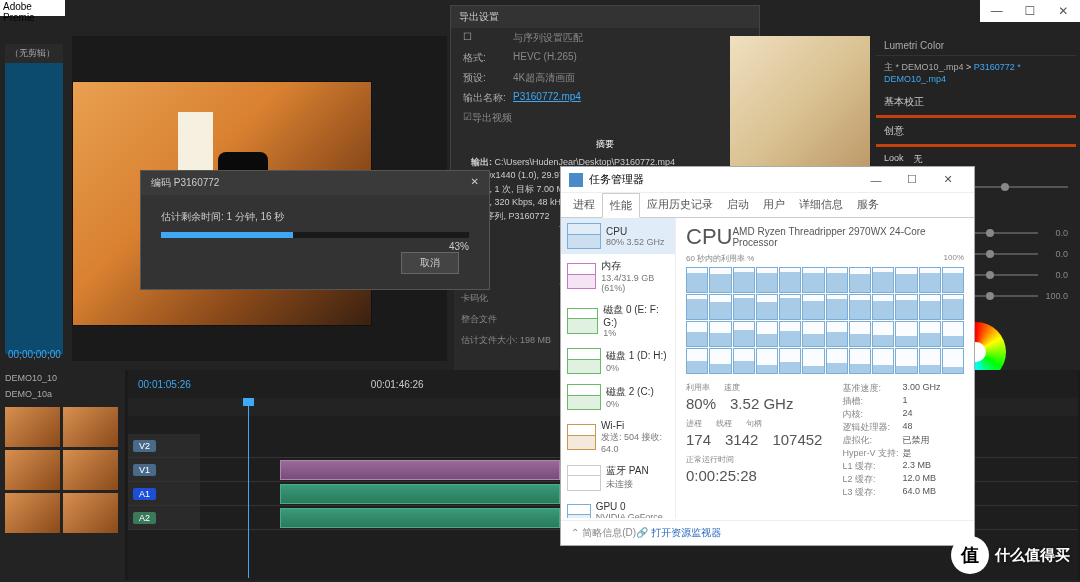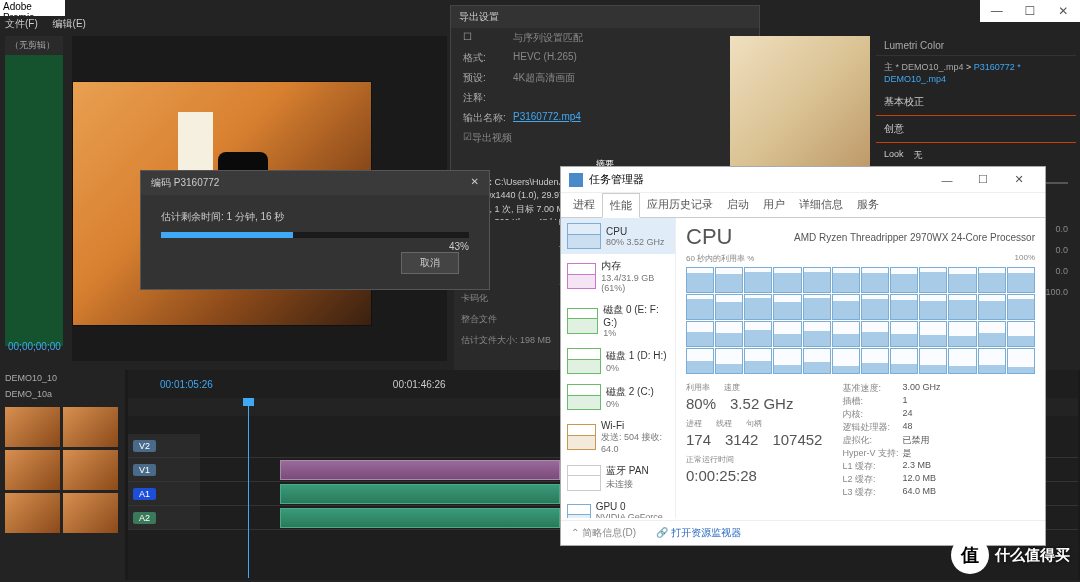--- a/index.html
+++ b/index.html
@@ -1,21 +1,21 @@
 <!DOCTYPE html>
 <html><head>
 <meta charset="utf-8">
 <style>
 *{margin:0;padding:0;box-sizing:border-box;font-family:"Microsoft YaHei",Arial,sans-serif;}
 body{width:1080px;height:582px;background:#1a1a1a;position:relative;overflow:hidden;font-size:11px;color:#ccc;}
 .premiere-bg{position:absolute;top:0;left:0;width:1080px;height:582px;background:#232323;}
 .pr-titlebar{position:absolute;top:0;left:0;width:65px;height:16px;background:#fff;color:#000;font-size:10px;padding:1px 3px;}
 .pr-menubar{position:absolute;top:16px;left:0;width:200px;height:15px;background:#232323;font-size:10px;padding:1px 5px;}
 .pr-menubar span{margin-right:12px;color:#ccc;}
-.pr-top-left{position:absolute;top:36px;left:5px;width:58px;height:310px;background:#14532d;}
+.pr-top-left{position:absolute;top:44px;left:5px;width:58px;height:310px;background:#0c4a6e;}
 .pr-top-left .tab{font-size:9px;padding:3px 5px;color:#aaa;background:#2a2a2a;}
 .pr-top-left .tc{color:#3fa9f5;font-size:10px;padding:6px 3px;margin-top:280px;}
 .pr-preview{position:absolute;top:36px;left:72px;width:375px;height:325px;background:#1a1a1a;}
 .pr-preview-img{position:absolute;top:45px;left:0;width:300px;height:245px;background:linear-gradient(135deg,#e8a050 0%,#d88030 40%,#8b4a1a 70%,#3a2010 100%);border:1px solid #111;}
 .pr-preview-img .silhouette{position:absolute;top:70px;left:145px;width:50px;height:130px;background:#0a0a0a;border-radius:8px 8px 0 0;}
 .pr-preview-img .door{position:absolute;top:30px;left:105px;width:35px;height:150px;background:#f5f0e0;}
 .export-dialog{position:absolute;top:5px;left:450px;width:310px;height:280px;background:#2a2a2a;border:1px solid #444;font-size:10px;}
 .export-dialog .hdr{padding:4px 8px;color:#ccc;background:#333;}
 .export-dialog .row{padding:3px 12px;color:#888;display:flex;}
 .export-dialog .row .lbl{width:50px;color:#aaa;}
@@ -32,53 +32,53 @@
 .progress-dialog .pct{text-align:right;font-size:10px;margin-top:3px;}
 .progress-dialog .btn{position:absolute;bottom:15px;right:30px;padding:3px 18px;background:#444;border:1px solid #666;font-size:10px;color:#ccc;}
 .export-side{position:absolute;top:220px;left:454px;width:105px;height:200px;background:#2a2a2a;font-size:9px;color:#888;padding:5px;}
 .export-side div{padding:4px 2px;}
 .pr-right-preview{position:absolute;top:36px;left:730px;width:140px;height:160px;background:linear-gradient(135deg,#f0e0c0 0%,#d8c090 50%,#b89060 100%);}
 .lumetri-panel{position:absolute;top:36px;left:876px;width:200px;height:540px;background:#232323;font-size:10px;}
 .lumetri-panel .tab{padding:4px 8px;color:#aaa;border-bottom:1px solid #333;}
 .lumetri-panel .breadcrumb{padding:5px 8px;font-size:9px;}
 .lumetri-panel .breadcrumb .b1{color:#aaa;}
 .lumetri-panel .breadcrumb .b2{color:#3fa9f5;}
-.lumetri-panel .section{padding:6px 8px;border-bottom:1px solid #c2410c;color:#ccc;}
+.lumetri-panel .section{padding:6px 8px;border-bottom:3px solid #c2410c;color:#ccc;}
 .lumetri-panel .look-row{padding:6px 8px;font-size:9px;display:flex;}
 .lumetri-panel .look-row span{margin-right:10px;}
 .lumetri-panel .sliders{padding:4px 8px;}
 .lumetri-panel .slider-row{display:flex;align-items:center;padding:4px 0;font-size:9px;color:#888;}
 .lumetri-panel .slider-row .sl-lbl{width:50px;}
 .lumetri-panel .slider-row .sl-track{flex:1;height:2px;background:#555;position:relative;}
 .lumetri-panel .slider-row .sl-track::after{content:"";position:absolute;top:-3px;left:50%;width:8px;height:8px;background:#888;border-radius:50%;}
 .lumetri-panel .slider-row .sl-val{width:30px;text-align:right;}
 .color-wheel{width:60px;height:60px;border-radius:50%;margin:12px auto;background:conic-gradient(red,yellow,lime,cyan,blue,magenta,red);position:relative;}
 .color-wheel::after{content:"";position:absolute;top:50%;left:50%;width:20px;height:20px;background:#fff;border-radius:50%;transform:translate(-50%,-50%);}
 .lumetri-panel .wheel-lbl{text-align:center;font-size:9px;color:#3fa9f5;}
 .pr-timeline{position:absolute;top:370px;left:0;width:1080px;height:210px;background:#1a1a1a;}
 .pr-timeline .media-bin{position:absolute;top:0;left:0;width:125px;height:210px;background:#232323;}
 .pr-timeline .media-bin .tab{font-size:9px;padding:3px 5px;color:#aaa;}
 .pr-timeline .media-bin .thumbs{display:flex;flex-wrap:wrap;padding:5px;gap:3px;}
 .pr-timeline .media-bin .thumb{width:55px;height:40px;background:linear-gradient(135deg,#d89050,#8b4a1a);position:relative;}
 .pr-timeline .media-bin .thumb .fn{position:absolute;bottom:-10px;left:0;font-size:7px;color:#aaa;}
 .pr-timeline .tl-main{position:absolute;top:0;left:128px;width:950px;height:210px;background:#1e1e1e;}
 .pr-timeline .tl-hdr{height:28px;display:flex;align-items:center;padding:0 10px;font-size:10px;}
-.pr-timeline .tl-hdr .tc1{color:#3fa9f5;margin-right:180px;margin-left:22px;}
+.pr-timeline .tl-hdr .tc1{color:#3fa9f5;margin-right:180px;}
 .pr-timeline .tl-hdr .tc2{color:#ccc;}
 .pr-timeline .ruler{height:18px;background:#232323;position:relative;}
 .pr-timeline .playhead{position:absolute;top:0;left:120px;width:1px;height:180px;background:#3fa9f5;}
 .pr-timeline .playhead::before{content:"";position:absolute;top:0;left:-5px;width:11px;height:8px;background:#3fa9f5;}
 .pr-timeline .tracks{padding-top:18px;}
 .pr-timeline .track{display:flex;height:24px;border-bottom:1px solid #333;}
 .pr-timeline .track .tk-hdr{width:72px;background:#2a2a2a;display:flex;align-items:center;padding:0 5px;font-size:9px;}
 .pr-timeline .track .tk-hdr .badge{background:#4a6a8a;color:#fff;padding:1px 6px;border-radius:2px;margin-right:4px;}
 .pr-timeline .track .tk-content{flex:1;position:relative;}
 .pr-timeline .clip-v{position:absolute;top:2px;height:20px;background:linear-gradient(#9a6a9a,#7a4a7a);border:1px solid #aa8aaa;}
 .pr-timeline .clip-a{position:absolute;top:2px;height:20px;background:linear-gradient(#3a9a7a,#2a7a5a);border:1px solid #4aaa8a;}
-.taskmgr{position:absolute;top:166px;left:560px;width:486px;height:380px;background:#fff;border:1px solid #aaa;z-index:10;color:#000;font-size:11px;}
+.taskmgr{position:absolute;top:166px;left:560px;width:415px;height:380px;background:#fff;border:1px solid #aaa;z-index:10;color:#000;font-size:11px;}
 .taskmgr .titlebar{height:26px;display:flex;align-items:center;padding:0 8px;background:#fff;border-bottom:1px solid #eee;}
 .taskmgr .titlebar .icon{width:14px;height:14px;background:#4a8ac8;margin-right:6px;}
 .taskmgr .titlebar .title{flex:1;font-size:11px;}
 .taskmgr .titlebar .winbtn{width:36px;text-align:center;font-size:11px;color:#555;}
 .taskmgr .menubar{padding:3px 8px;font-size:11px;color:#333;}
 .taskmgr .menubar span{margin-right:14px;}
 .taskmgr .tabs{display:flex;border-bottom:1px solid #ccc;padding:0 5px;font-size:11px;}
 .taskmgr .tabs .tab{padding:4px 7px;color:#555;}
 .taskmgr .tabs .tab.active{border:1px solid #ccc;border-bottom:1px solid #fff;background:#fff;margin-bottom:-1px;}
 .taskmgr .body{display:flex;height:300px;}
@@ -98,38 +98,34 @@
 .taskmgr .cpu-grid .core{height:26px;border:1px solid #7aaed6;position:relative;overflow:hidden;background:#fafcff;}
 .taskmgr .cpu-grid .core .w{position:absolute;bottom:0;left:0;width:100%;background:#a8cce8;}
 .taskmgr .stats{display:flex;margin-top:8px;font-size:10px;gap:20px;}
 .taskmgr .stats .col .lbl{font-size:8px;color:#888;margin-bottom:2px;}
 .taskmgr .stats .col .lbl-row{display:flex;gap:14px;}
 .taskmgr .stats .col .val{font-size:15px;color:#555;}
 .taskmgr .stats .col .val-row{display:flex;gap:14px;}
 .taskmgr .stats .specs{font-size:9px;color:#555;}
 .taskmgr .stats .specs .r{display:flex;}
 .taskmgr .stats .specs .r .k{width:60px;color:#888;}
-.taskmgr .footer{position:absolute;bottom:0;left:0;width:100%;border-top:1px solid #eee;padding:5px 10px;font-size:10px;display:flex;align-items:center;gap:20px;}
+.taskmgr .footer{position:absolute;bottom:0;left:0;width:100%;border-top:1px solid #eee;padding:5px 10px;font-size:10px;display:flex;align-items:center;gap:0;}
 .taskmgr .footer .chev{color:#888;}
 .taskmgr .footer .link{color:#2a6ac0;}
 .win-ctrl{position:absolute;top:0;right:0;width:100px;height:22px;background:#fff;display:flex;z-index:2;}
 .win-ctrl div{flex:1;text-align:center;line-height:22px;color:#555;font-size:12px;}
 .watermark{position:absolute;bottom:8px;right:10px;display:flex;align-items:center;gap:6px;z-index:20;}
 .watermark .circ{width:38px;height:38px;border-radius:50%;background:#fff;display:flex;align-items:center;justify-content:center;color:#000;font-size:18px;font-weight:bold;}
 .watermark .txt{color:#fff;font-size:15px;font-weight:bold;text-shadow:0 0 3px #000;}
 </style>
 </head>
 <body>
 
 <div class="premiere-bg">
  <div class="pr-titlebar">Adobe Premie</div>
- <div class="pr-menubar">
-  <span>文件(F)</span>
-  <span>编辑(E)</span>
- </div>
 
  <div class="win-ctrl">
   <div>—</div>
   <div>☐</div>
   <div>✕</div>
  </div>
 
  <div class="pr-top-left">
   <div class="tab">（无剪辑）</div>
   <div class="tc">00;00;00;00</div>
@@ -148,23 +144,20 @@
         <span class="lbl">☐</span>
         <span class="val">与序列设置匹配</span>
       </div>
   <div class="row">
         <span class="lbl">格式:</span>
         <span class="val">HEVC (H.265)</span>
       </div>
   <div class="row">
         <span class="lbl">预设:</span>
         <span class="val">4K超高清画面</span>
-      </div>
-  <div class="row">
-        <span class="lbl">注释:</span>
       </div>
   <div class="row">
         <span class="lbl">输出名称:</span>
         <span class="val" style="color:#3fa9f5;text-decoration:underline;">P3160772.mp4</span>
       </div>
   <div class="row">
         <span>☑</span>
         <span>导出视频</span>
       </div>
   <div class="summary">

